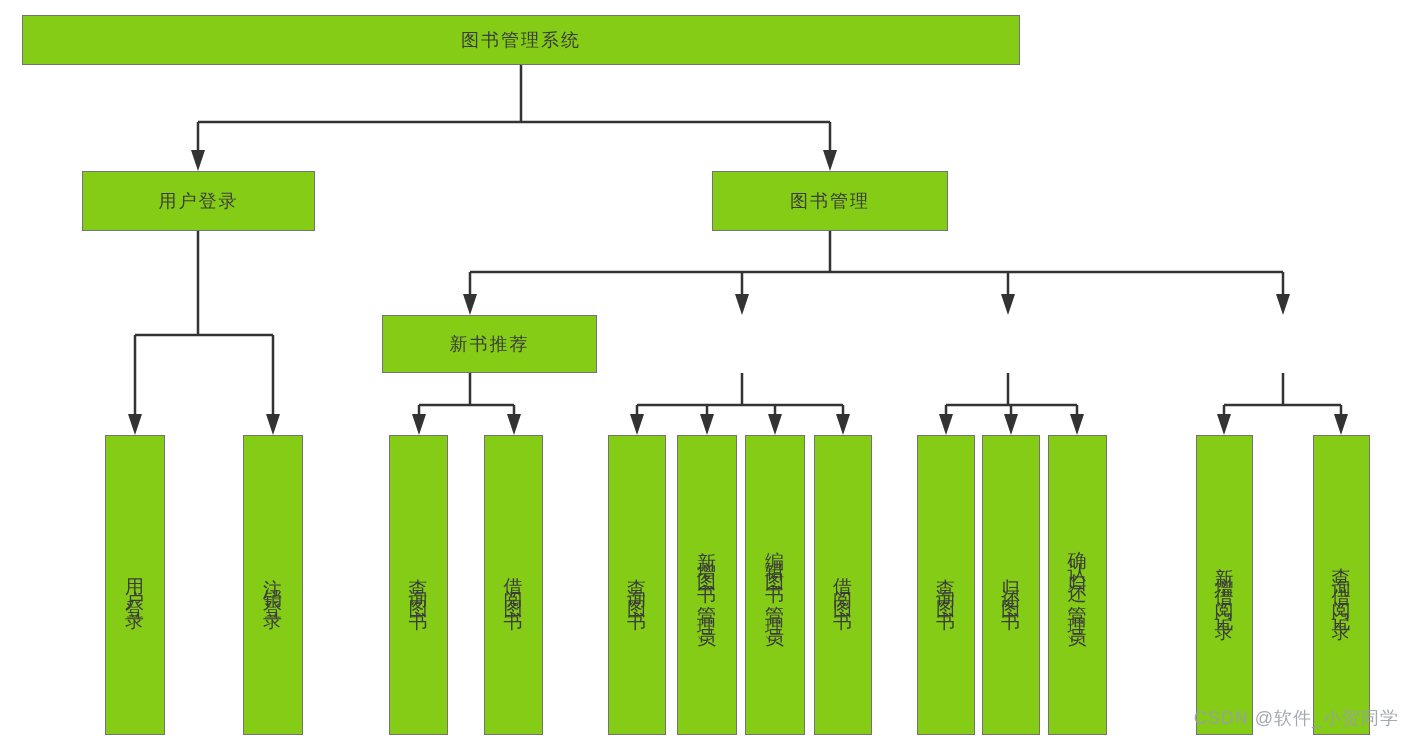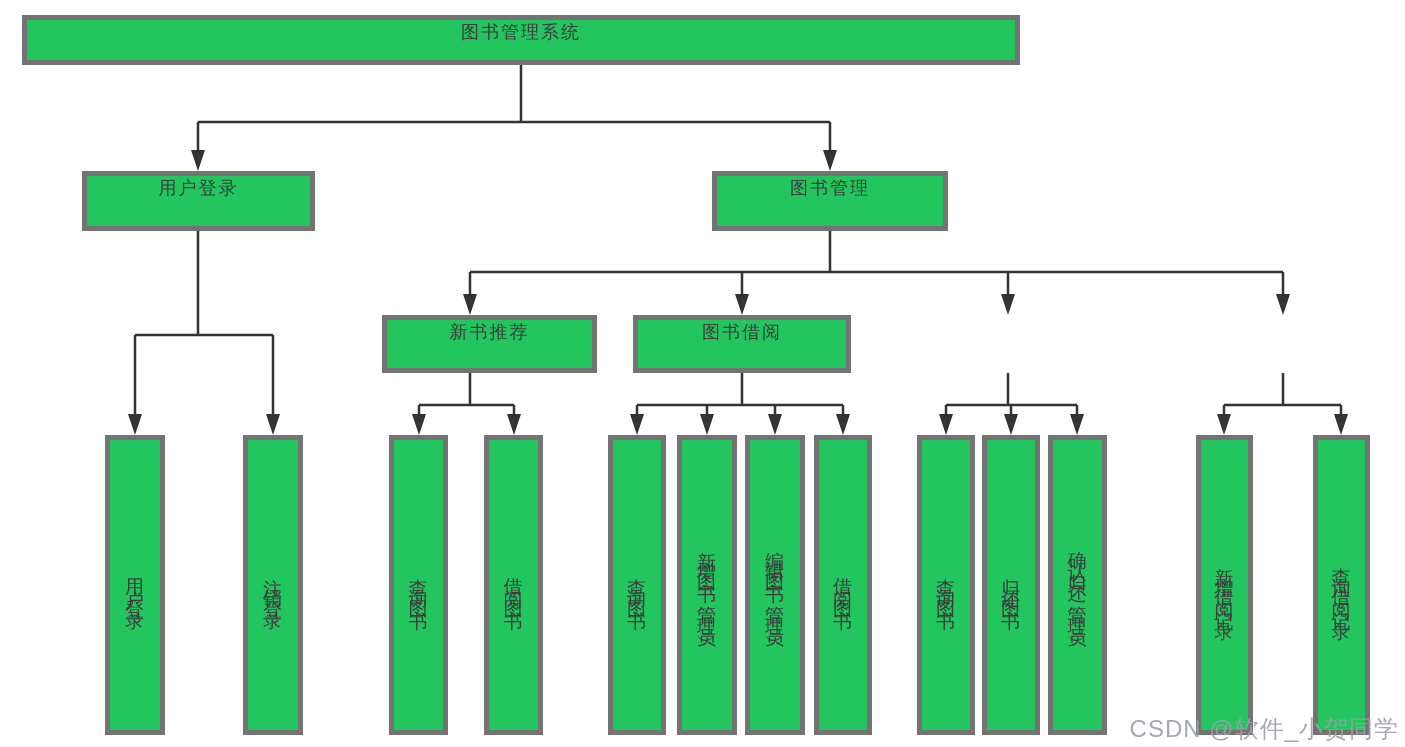--- a/index.html
+++ b/index.html
@@ -19,43 +19,44 @@
   .connectors {
     position: absolute;
     left: 0;
     top: 0;
     width: 1405px;
     height: 747px;
   }
   .node {
     position: absolute;
     box-sizing: border-box;
-    background: #22c55e;
-    border: 5px solid #737373;
+    background: #84cc16;
+    border: 1px solid #737373;
     display: flex;
+    align-items: center;
     justify-content: center;
     text-align: center;
   }
   .node.h span {
     font-size: 18px;
     letter-spacing: 2px;
     white-space: nowrap;
   }
   .node.v span {
     writing-mode: vertical-rl;
     text-orientation: mixed;
     font-size: 19px;
     line-height: 1;
     letter-spacing: 11px;
   }
   .watermark {
     position: absolute;
     right: 6px;
-    bottom: 2px;
-    font-size: 24px;
+    bottom: 17px;
+    font-size: 18px;
     letter-spacing: 1px;
     color: rgba(154, 159, 170, 0.9);
     white-space: nowrap;
     pointer-events: none;
   }
 </style>
 </head>
 <body>
 
 <div class="diagram">
@@ -89,23 +90,20 @@
 
   <div class="node h" style="left:82px;top:171px;width:233px;height:60px">
     <span>用户登录</span>
   </div>
   <div class="node h" style="left:712px;top:171px;width:236px;height:60px">
     <span>图书管理</span>
   </div>
 
   <div class="node h" style="left:382px;top:315px;width:215px;height:58px">
     <span>新书推荐</span>
-  </div>
-  <div class="node h" style="left:633px;top:315px;width:218px;height:58px">
-    <span>图书借阅</span>
   </div>
 
   <div class="node v" style="left:105px;top:435px;width:60px;height:300px">
     <span>用户登录</span>
   </div>
   <div class="node v" style="left:243px;top:435px;width:60px;height:300px">
     <span>注销登录</span>
   </div>
 
   <div class="node v" style="left:389px;top:435px;width:59px;height:300px">

